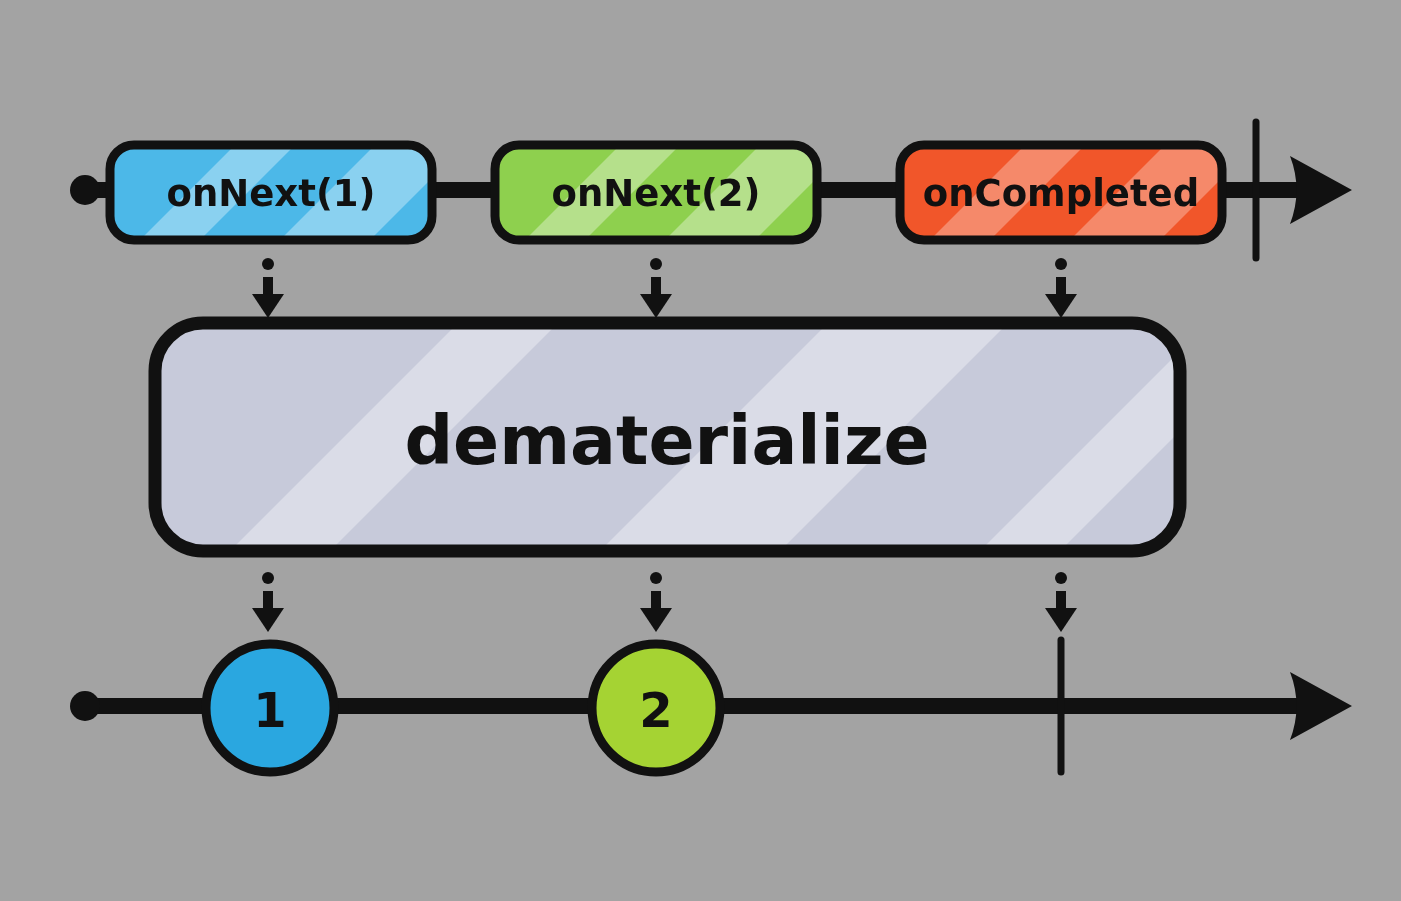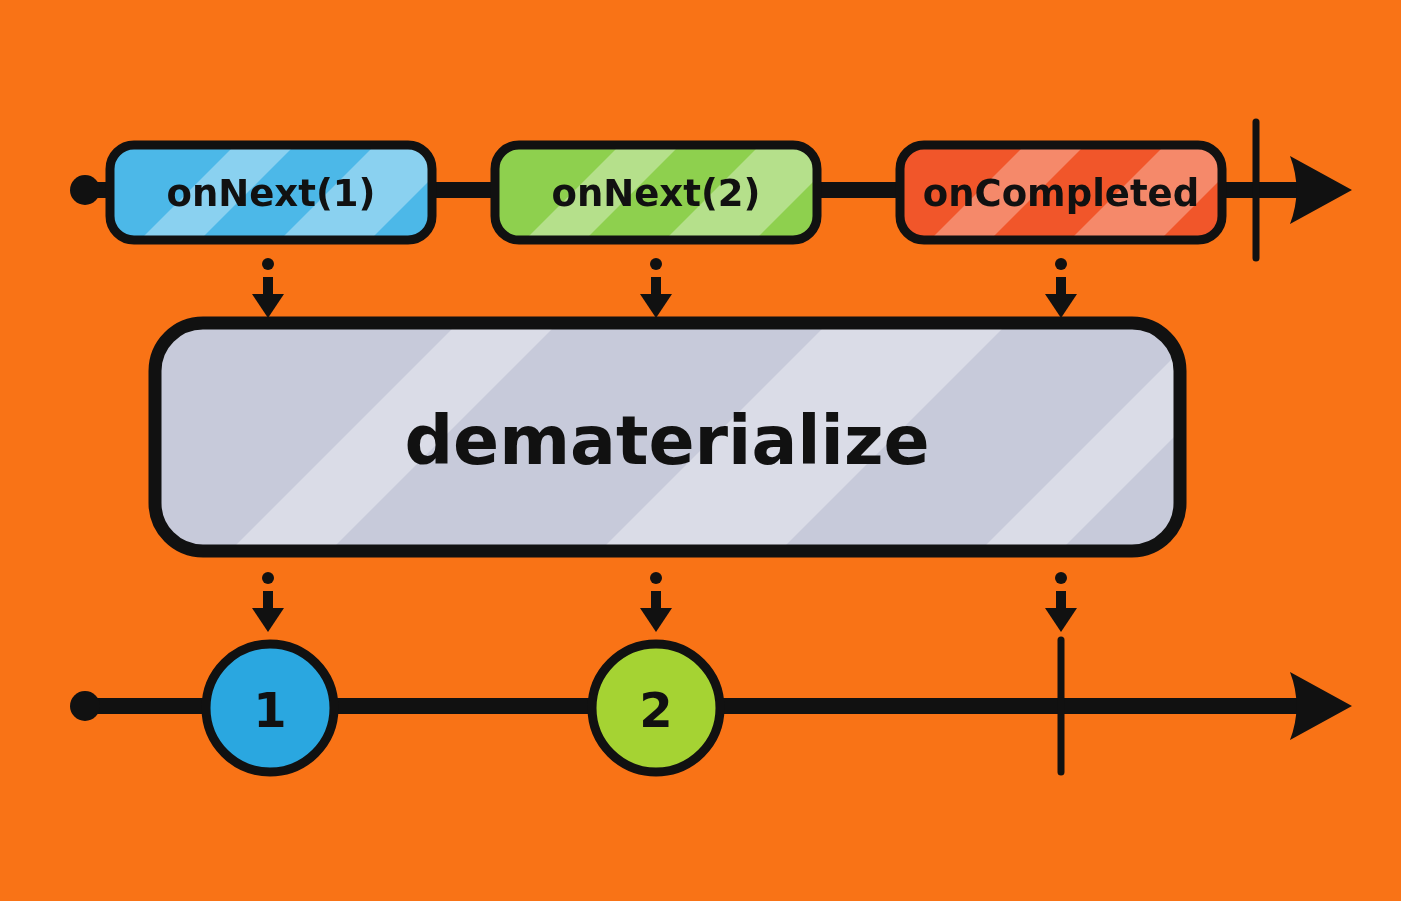--- a/index.html
+++ b/index.html
@@ -4,21 +4,21 @@
 <style>
   html, body {
     margin: 0;
     padding: 0;
     background: #ffffff;
   }
   .stage {
     position: relative;
     width: 1401px;
     height: 901px;
-    background: #f97316;
+    background: #a3a3a3;
     overflow: hidden;
   }
   svg text {
     font-family: "DejaVu Sans", sans-serif;
     font-weight: bold;
     fill: #111111;
   }
   .pill-label   { font-size: 37px; }
   .operator-label { font-size: 68px; }
   .marble-label { font-size: 48px; }

